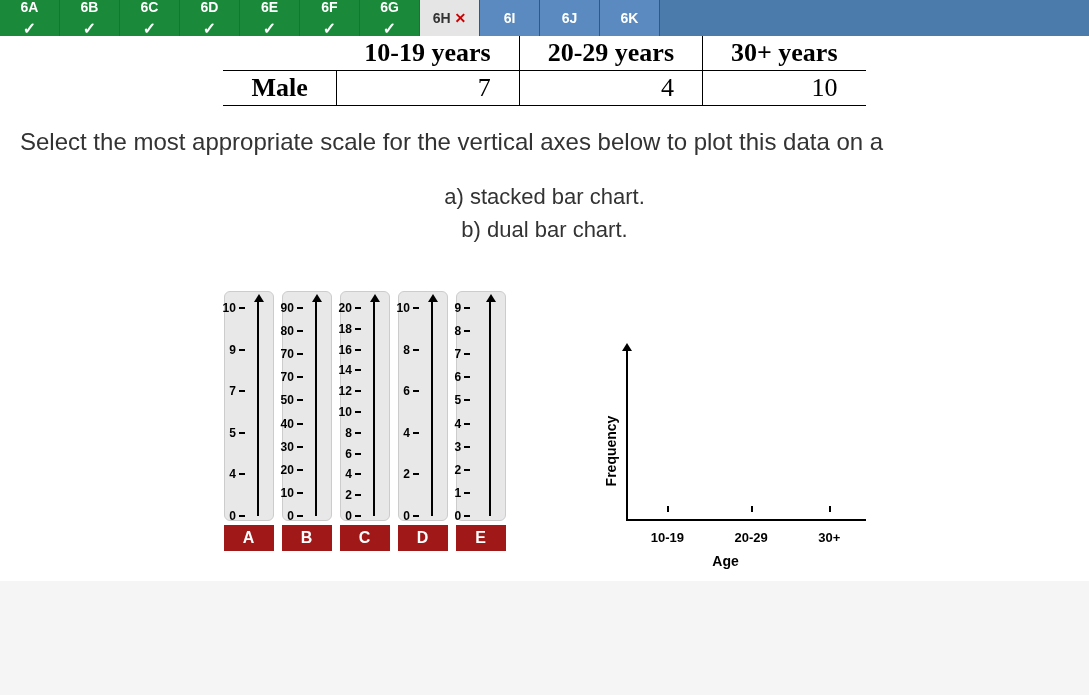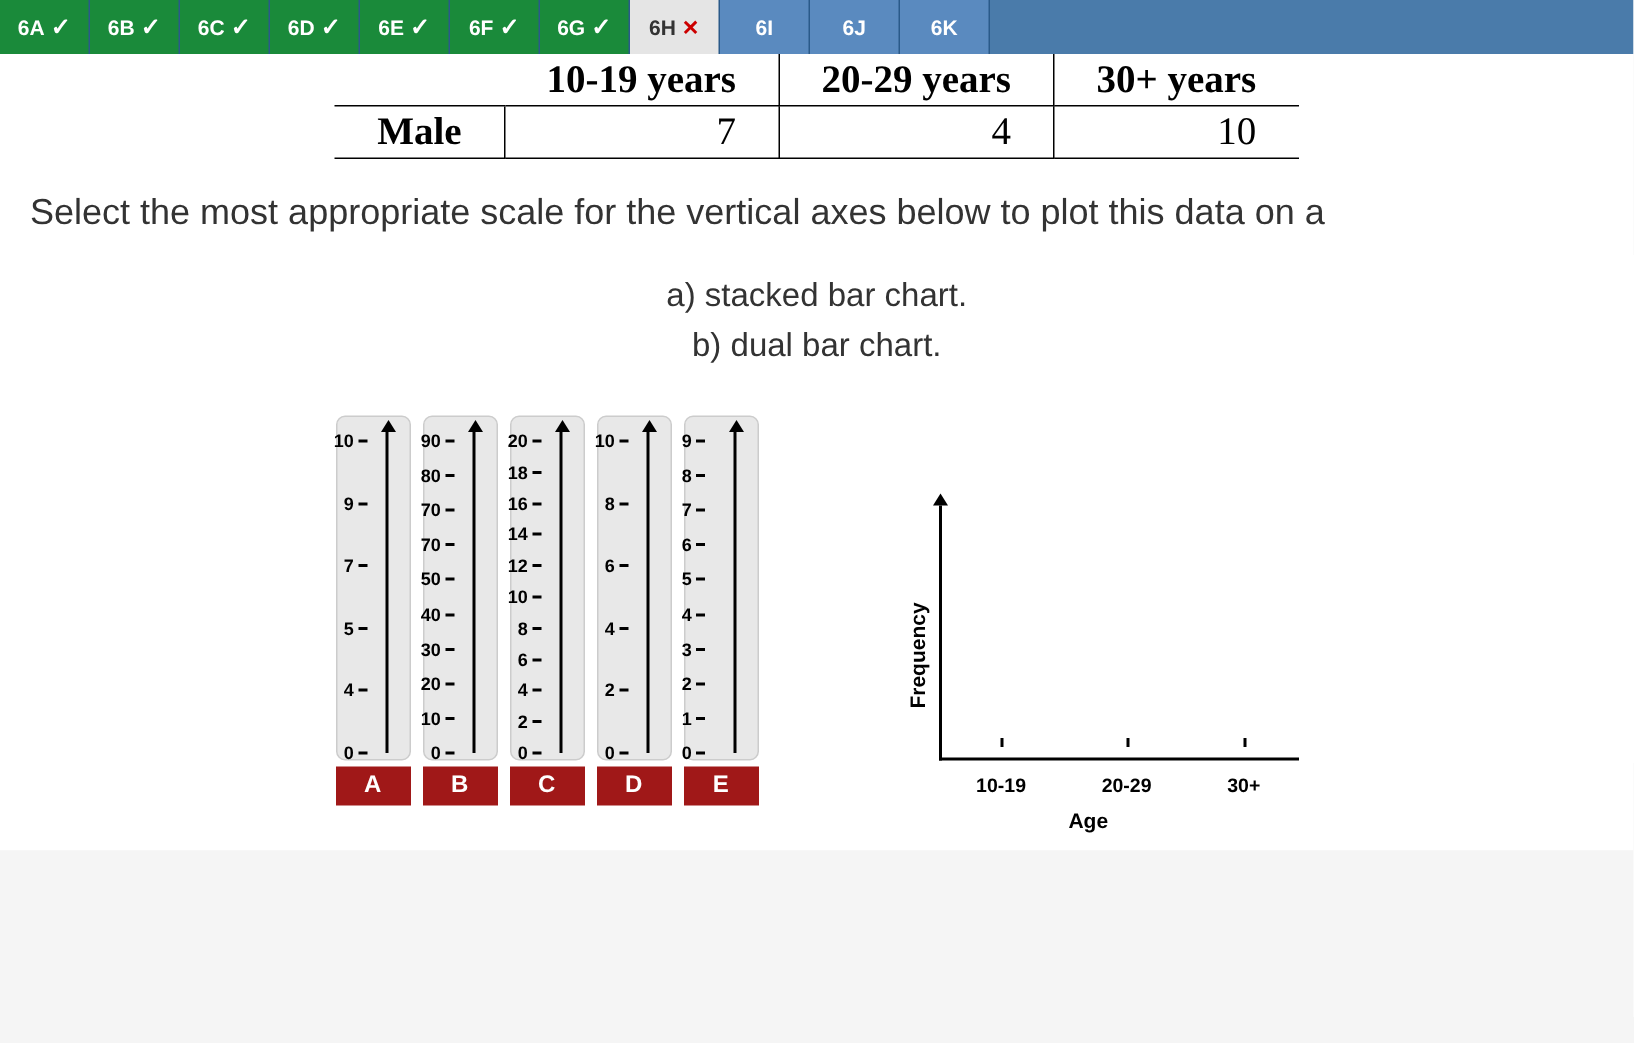--- a/index.html
+++ b/index.html
@@ -1,38 +1,38 @@
 <!DOCTYPE html>
 <html><head>
   <meta charset="utf-8">
   <style>
     * { box-sizing: border-box; margin: 0; padding: 0; }
     body { font-family: Georgia, 'Times New Roman', serif; background: #f5f5f5; width: 1089px; }
     
     .tab-bar { display: flex; background: #4a7baa; align-items: stretch; height: 36px; font-family: Arial, sans-serif; font-size: 14px; font-weight: bold; }
     .tab { display: flex; align-items: center; justify-content: center; padding: 0 10px; border-right: 1px solid #2a5a8a; color: white; gap: 4px; min-width: 60px; }
-    .tab.correct { background: #1a8a3a; }
+    .tab.correct { background: #1a8a3a; flex-direction: column; }
     .tab.wrong { background: #e5e5e5; color: #333; }
     .tab.pending { background: #5a8abf; color: #ffffff; }
     .tab.summary { background: #5a8abf; color: #003366; font-weight: bold; }
     .check::after { content: "✓"; font-size: 16px; }
     .cross::after { content: "✕"; font-size: 14px; color: #c00; }
     
     .content { background: white; padding: 0 20px 30px; }
     
     .data-table { margin: 0 auto 18px; font-size: 26px; border-collapse: collapse; font-family: 'Times New Roman', serif; }
     .data-table th, .data-table td { padding: 2px 28px; text-align: right; border-bottom: 1px solid #000; }
     .data-table th { font-weight: bold; }
     .data-table td:first-child { font-weight: bold; border-right: 1px solid #000; }
     .data-table th:nth-child(2), .data-table td:nth-child(2) { border-right: 1px solid #000; }
     .data-table th:nth-child(3), .data-table td:nth-child(3) { border-right: 1px solid #000; }
     .data-table tr:first-child th:first-child { border-right: none; border-bottom: 1px solid #000;}
     
     .question { font-family: Arial, sans-serif; font-size: 24px; color: #333; margin: 10px 0 20px 0; line-height: 1.5;}
-    .subparts { text-align: center; font-family: Arial, sans-serif; font-size: 22px; color: #333; margin-bottom: 31px; line-height: 1.5;}
+    .subparts { text-align: center; font-family: Arial, sans-serif; font-size: 22px; color: #333; margin-bottom: 45px; line-height: 1.5;}
     
     .bottom-area { display: flex; align-items: flex-end; justify-content: center; gap: 80px; }
     
     .scales-container { display: flex; gap: 8px; align-items: flex-end; }
     .scale-column { display: flex; flex-direction: column; align-items: center; }
     .scale-box { background: #e8e8e8; border: 1px solid #ccc; border-radius: 6px; padding: 10px 8px 4px 6px; width: 50px; height: 230px; display: flex; flex-direction: column; }
     .axis-line { border-left: 2px solid #000; flex: 1; display: flex; flex-direction: column; justify-content: space-between; position: relative; margin-left: auto; margin-right: 6px; width: 2px; }
     .axis-line::before { content: ""; position: absolute; top: -8px; left: -5px; border-left: 5px solid transparent; border-right: 5px solid transparent; border-bottom: 8px solid #000; }
     .tick-group { position: absolute; left: -36px; top: 6px; bottom: 0; display: flex; flex-direction: column; justify-content: space-between; font-family: Arial, sans-serif; font-size: 12px; font-weight: bold;}
     .tick { display: flex; align-items: center; justify-content: flex-end; gap: 3px; height: 12px; margin: -6px 0; }

